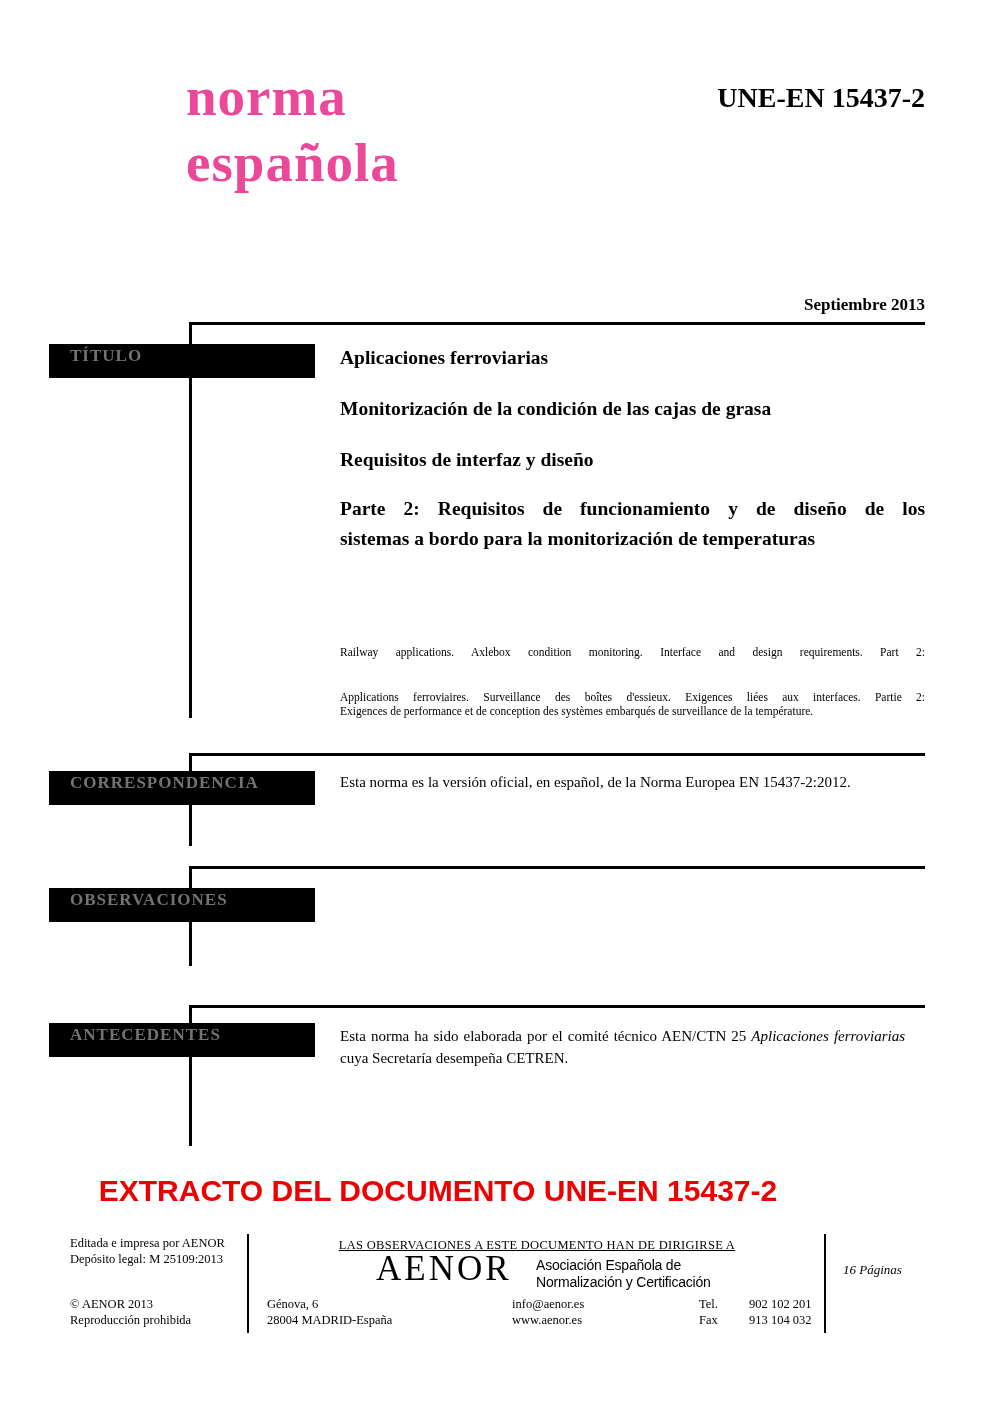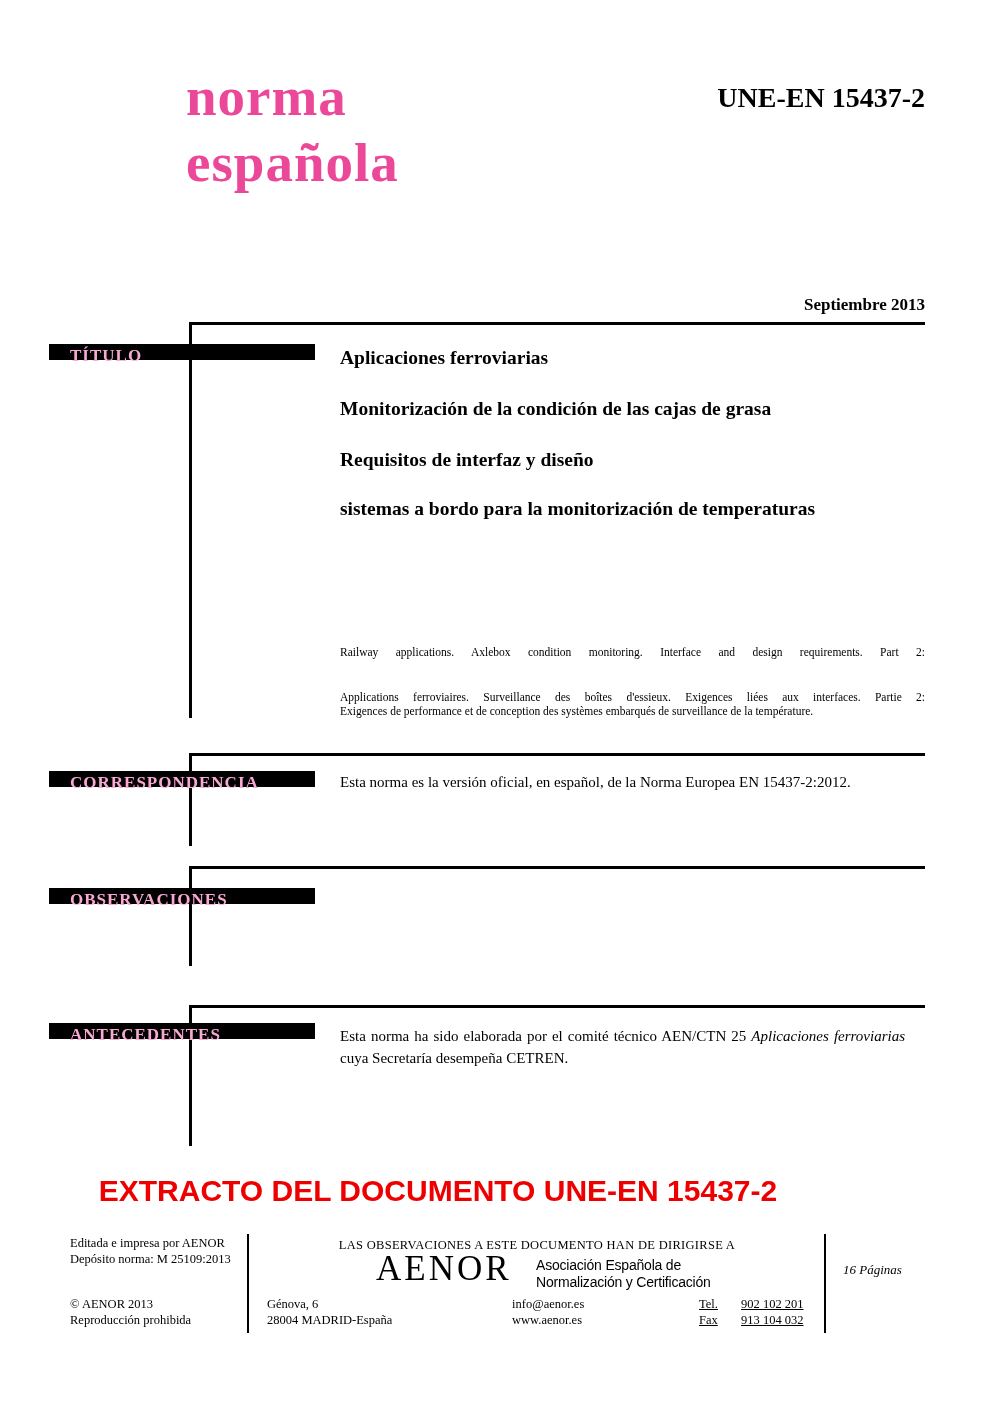--- a/index.html
+++ b/index.html
@@ -12,21 +12,21 @@
   
   .brand{left:186px;top:64px;font-size:55px;line-height:66px;font-weight:bold;color:#ec4899;letter-spacing:1px;}
   .doc-code{right:67px;top:82px;font-size:28px;font-weight:bold;text-align:right;}
   .date{right:67px;top:295px;font-size:17px;font-weight:bold;text-align:right;}
 
   
   .hrule{left:190px;width:735px;height:3px;background:#000;}
   .vrule{left:189px;width:3px;background:#000;}
 
   
-  .bar{left:49px;width:266px;height:16px;background:#000;color:#f9a8d4;
+  .bar{left:49px;width:266px;height:34px;background:#000;color:#737373;
        font-size:17px;font-weight:bold;line-height:23px;padding-left:21px;
        letter-spacing:1px;box-sizing:border-box;}
 
   
   .col{left:340px;width:585px;}
   .title-line{font-size:19.5px;font-weight:bold;line-height:24px;}
   .title-just{text-align:justify;line-height:30px;}
   .jline{text-align:justify;text-align-last:justify;}
   .jlast{text-align:justify;}
 
@@ -36,27 +36,27 @@
   .just{text-align:justify;}
 
   
   .banner{left:0;top:1174px;width:876px;text-align:center;
           font-family:"Liberation Sans", sans-serif;font-weight:bold;
           font-size:30px;color:#ee0000;letter-spacing:0;}
 
   
   .fdiv{width:2px;background:#000;}
   .ftext{font-size:12.5px;line-height:15.5px;}
-  .fnotice{left:250px;top:1238px;width:574px;text-align:center;font-size:12.5px;letter-spacing:0.3px;}
+  .fnotice{left:250px;top:1238px;width:574px;text-align:center;font-size:12.5px;letter-spacing:0.3px;text-decoration:underline;}
   .flogo{left:376px;top:1250px;font-size:35px;letter-spacing:3px;line-height:38px;}
   .forg{left:536px;top:1257px;font-family:"Liberation Sans", sans-serif;
         font-weight:normal;font-size:14px;line-height:17px;letter-spacing:-0.2px;}
   .fpages{left:843px;top:1262px;font-size:13px;font-style:italic;}
-  .telgrid{display:grid;grid-template-columns:38px auto;column-gap:4px;
-           font-size:12.5px;line-height:15.5px;text-decoration:underline;}
+  .telgrid{display:grid;grid-template-columns:38px auto;column-gap:12px;
+           font-size:12.5px;line-height:15.5px;}
 </style>
 </head>
 <body>
 
 <div class="page">
 
   <div class="abs brand">
     <div>norma</div>
     <div>española</div>
   </div>
@@ -64,20 +64,21 @@
   <div class="abs date">Septiembre 2013</div>
 
   <div class="abs hrule" style="top:322px"></div>
   <div class="abs vrule" style="top:322px;height:396px"></div>
   <div class="abs bar" style="top:344px">TÍTULO</div>
 
   <div class="abs col title-line" style="top:346px">Aplicaciones ferroviarias</div>
   <div class="abs col title-line" style="top:397px">Monitorización de la condición de las cajas de grasa</div>
   <div class="abs col title-line" style="top:448px">Requisitos de interfaz y diseño</div>
   <div class="abs col title-line title-just" style="top:494px">
+    <div class="jline">Parte 2: Requisitos de funcionamiento y de diseño de los</div>
     <div class="jlast">sistemas a bordo para la monitorización de temperaturas</div>
   </div>
 
   <div class="abs col lang" style="top:645px">
     <div class="jline">Railway applications. Axlebox condition monitoring. Interface and design requirements. Part 2:</div>
   </div>
   <div class="abs col lang" style="top:690px">
     <div class="jline">Applications ferroviaires. Surveillance des boîtes d'essieux. Exigences liées aux interfaces. Partie 2:</div>
     <div class="jlast">Exigences de performance et de conception des systèmes embarqués de surveillance de la température.</div>
   </div>
@@ -100,21 +101,21 @@
     <span>cuya Secretaría desempeña CETREN.</span>
   </div>
 
   <div class="abs banner">EXTRACTO DEL DOCUMENTO UNE-EN 15437-2</div>
 
   <div class="abs fdiv" style="left:247px;top:1234px;height:99px"></div>
   <div class="abs fdiv" style="left:824px;top:1234px;height:99px"></div>
 
   <div class="abs ftext" style="left:70px;top:1236px">
     <div>Editada e impresa por AENOR</div>
-    <div>Depósito norma: M 25109:2013</div>
+    <div>Depósito legal: M 25109:2013</div>
   </div>
 
   <div class="abs fnotice">LAS OBSERVACIONES A ESTE DOCUMENTO HAN DE DIRIGIRSE A</div>
 
   <div class="abs flogo">AENOR</div>
   <div class="abs forg">
     <div>Asociación Española de</div>
     <div>Normalización y Certificación</div>
   </div>
 

